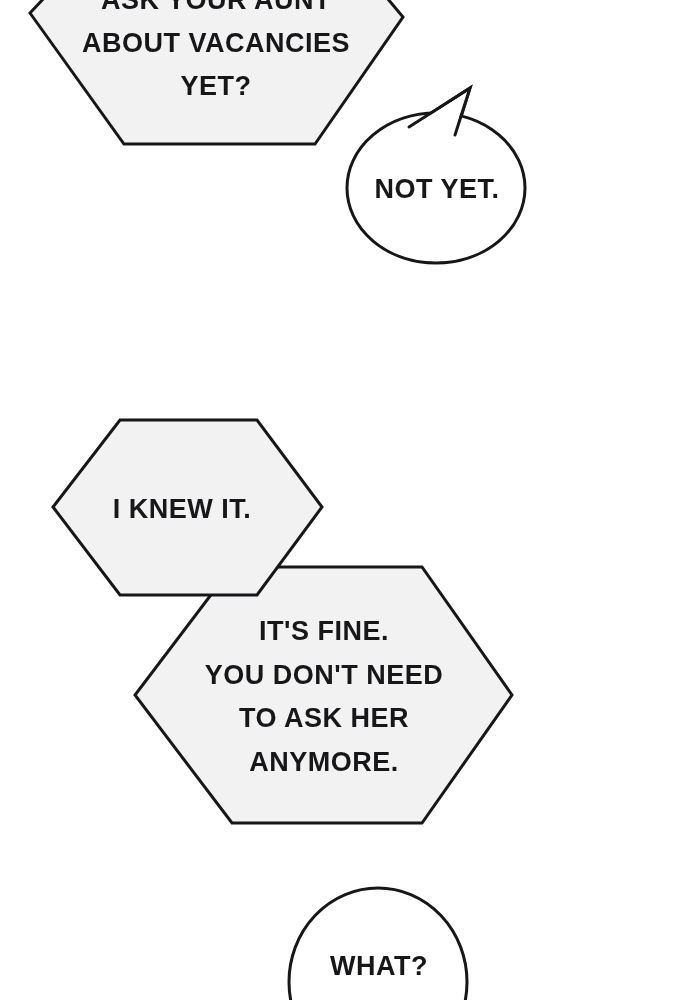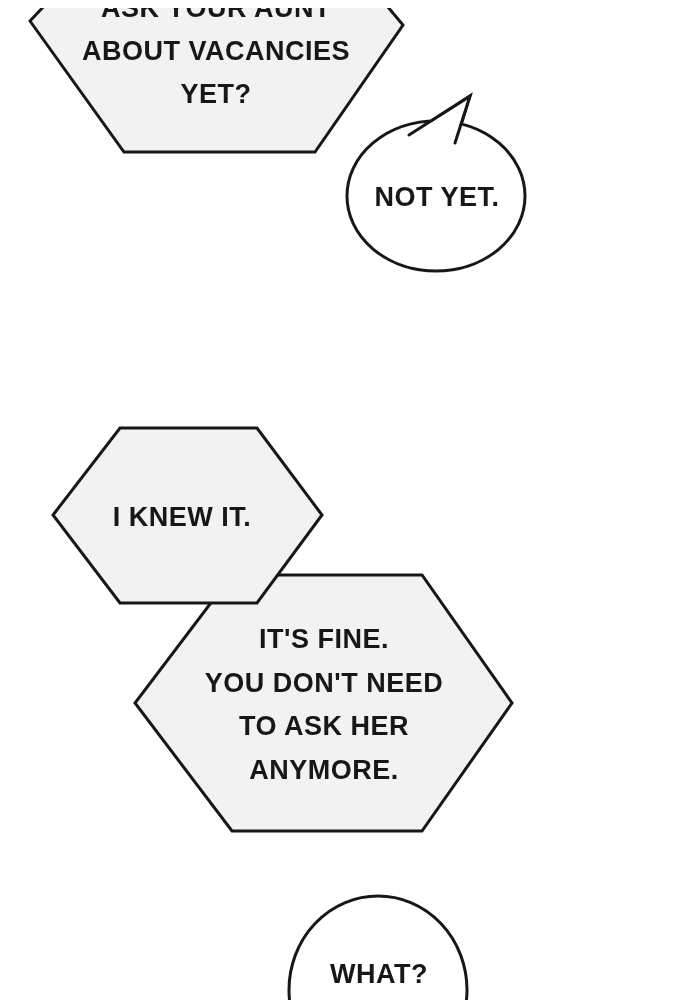--- a/index.html
+++ b/index.html
@@ -14,21 +14,20 @@
     overflow: hidden;
     font-family: "Liberation Sans", sans-serif;
   }
   #comic-panel {
     position: absolute;
     top: 0;
     left: 0;
     width: 690px;
     height: 992px;
     background: #ffffff;
-    margin-top: 8px;
   }
   #comic-svg {
     position: absolute;
     top: 0;
     left: 0;
     width: 690px;
     height: 1000px;
     display: block;
   }
   .bubble-text {

